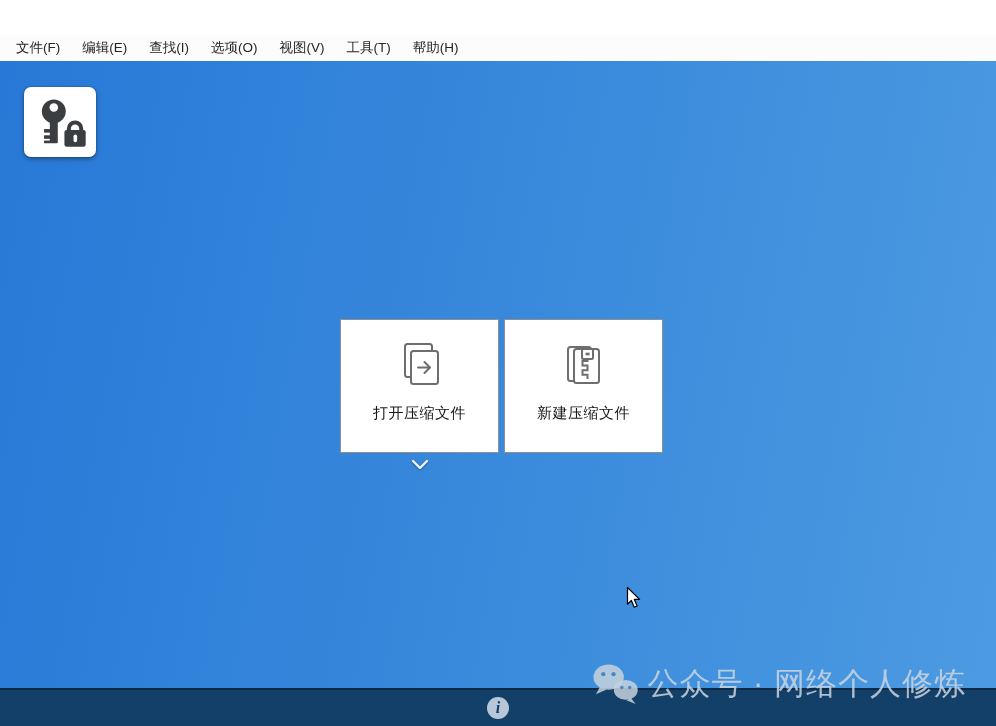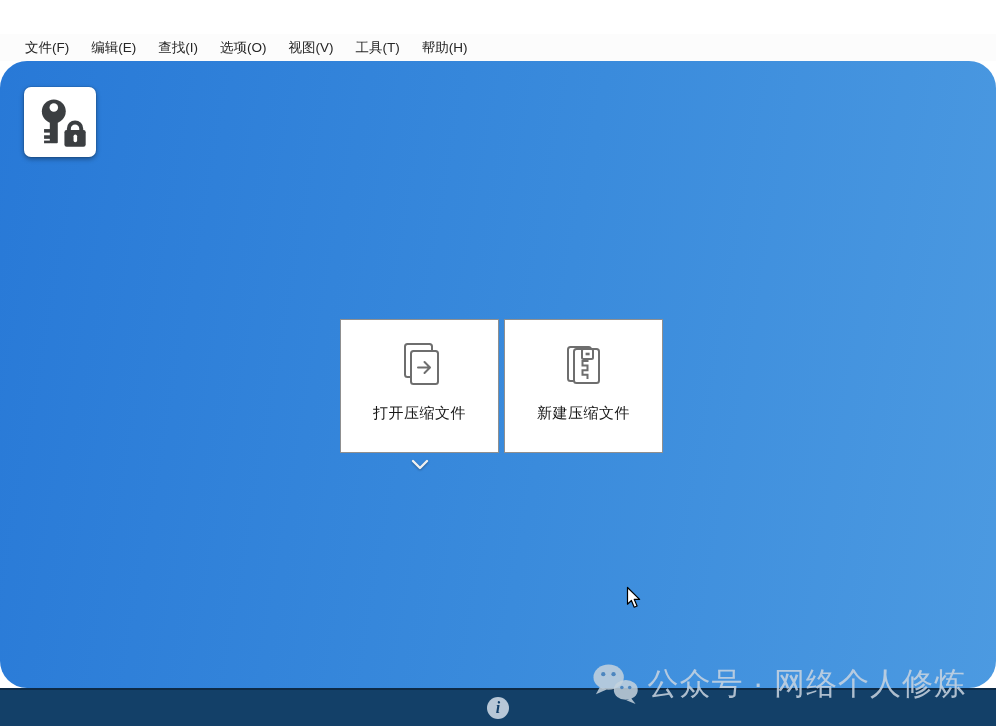--- a/index.html
+++ b/index.html
@@ -17,29 +17,28 @@
   }
   .logo{width:17px;height:17px;margin-left:13px;flex:0 0 auto;}
   .title-text{margin-left:9px;font-size:13px;color:#3c3c3c;}
   .win-controls{position:absolute;right:0;top:0;height:34px;display:flex;}
   .win-btn{width:59px;height:34px;display:flex;align-items:center;justify-content:center;cursor:default;}
   .win-btn svg{display:block;}
 
   
   .menubar{
     position:absolute;top:34px;left:0;right:0;height:27px;background:#fcfcfc;
-    display:flex;align-items:center;padding-left:14px;font-size:13.5px;color:#252525;
+    display:flex;align-items:center;padding-left:5px;font-size:13.5px;color:#252525;
   }
   .menu-item{padding:3px 11px;white-space:nowrap;}
 
   
   .workspace{
     position:absolute;top:61px;left:0;right:0;bottom:38px;
     background:linear-gradient(100deg,#2879d7 0%,#3a8bdc 55%,#4c9ae1 100%);
-    border-radius:27px;
   }
 
   
   .shortcut{
     position:absolute;left:24px;top:26px;width:72px;height:70px;background:#fff;
     border-radius:7px;box-shadow:0 2px 5px rgba(0,0,0,.38),0 0 0 1px rgba(0,0,0,.07);
     display:flex;align-items:center;justify-content:center;
   }
 
   

